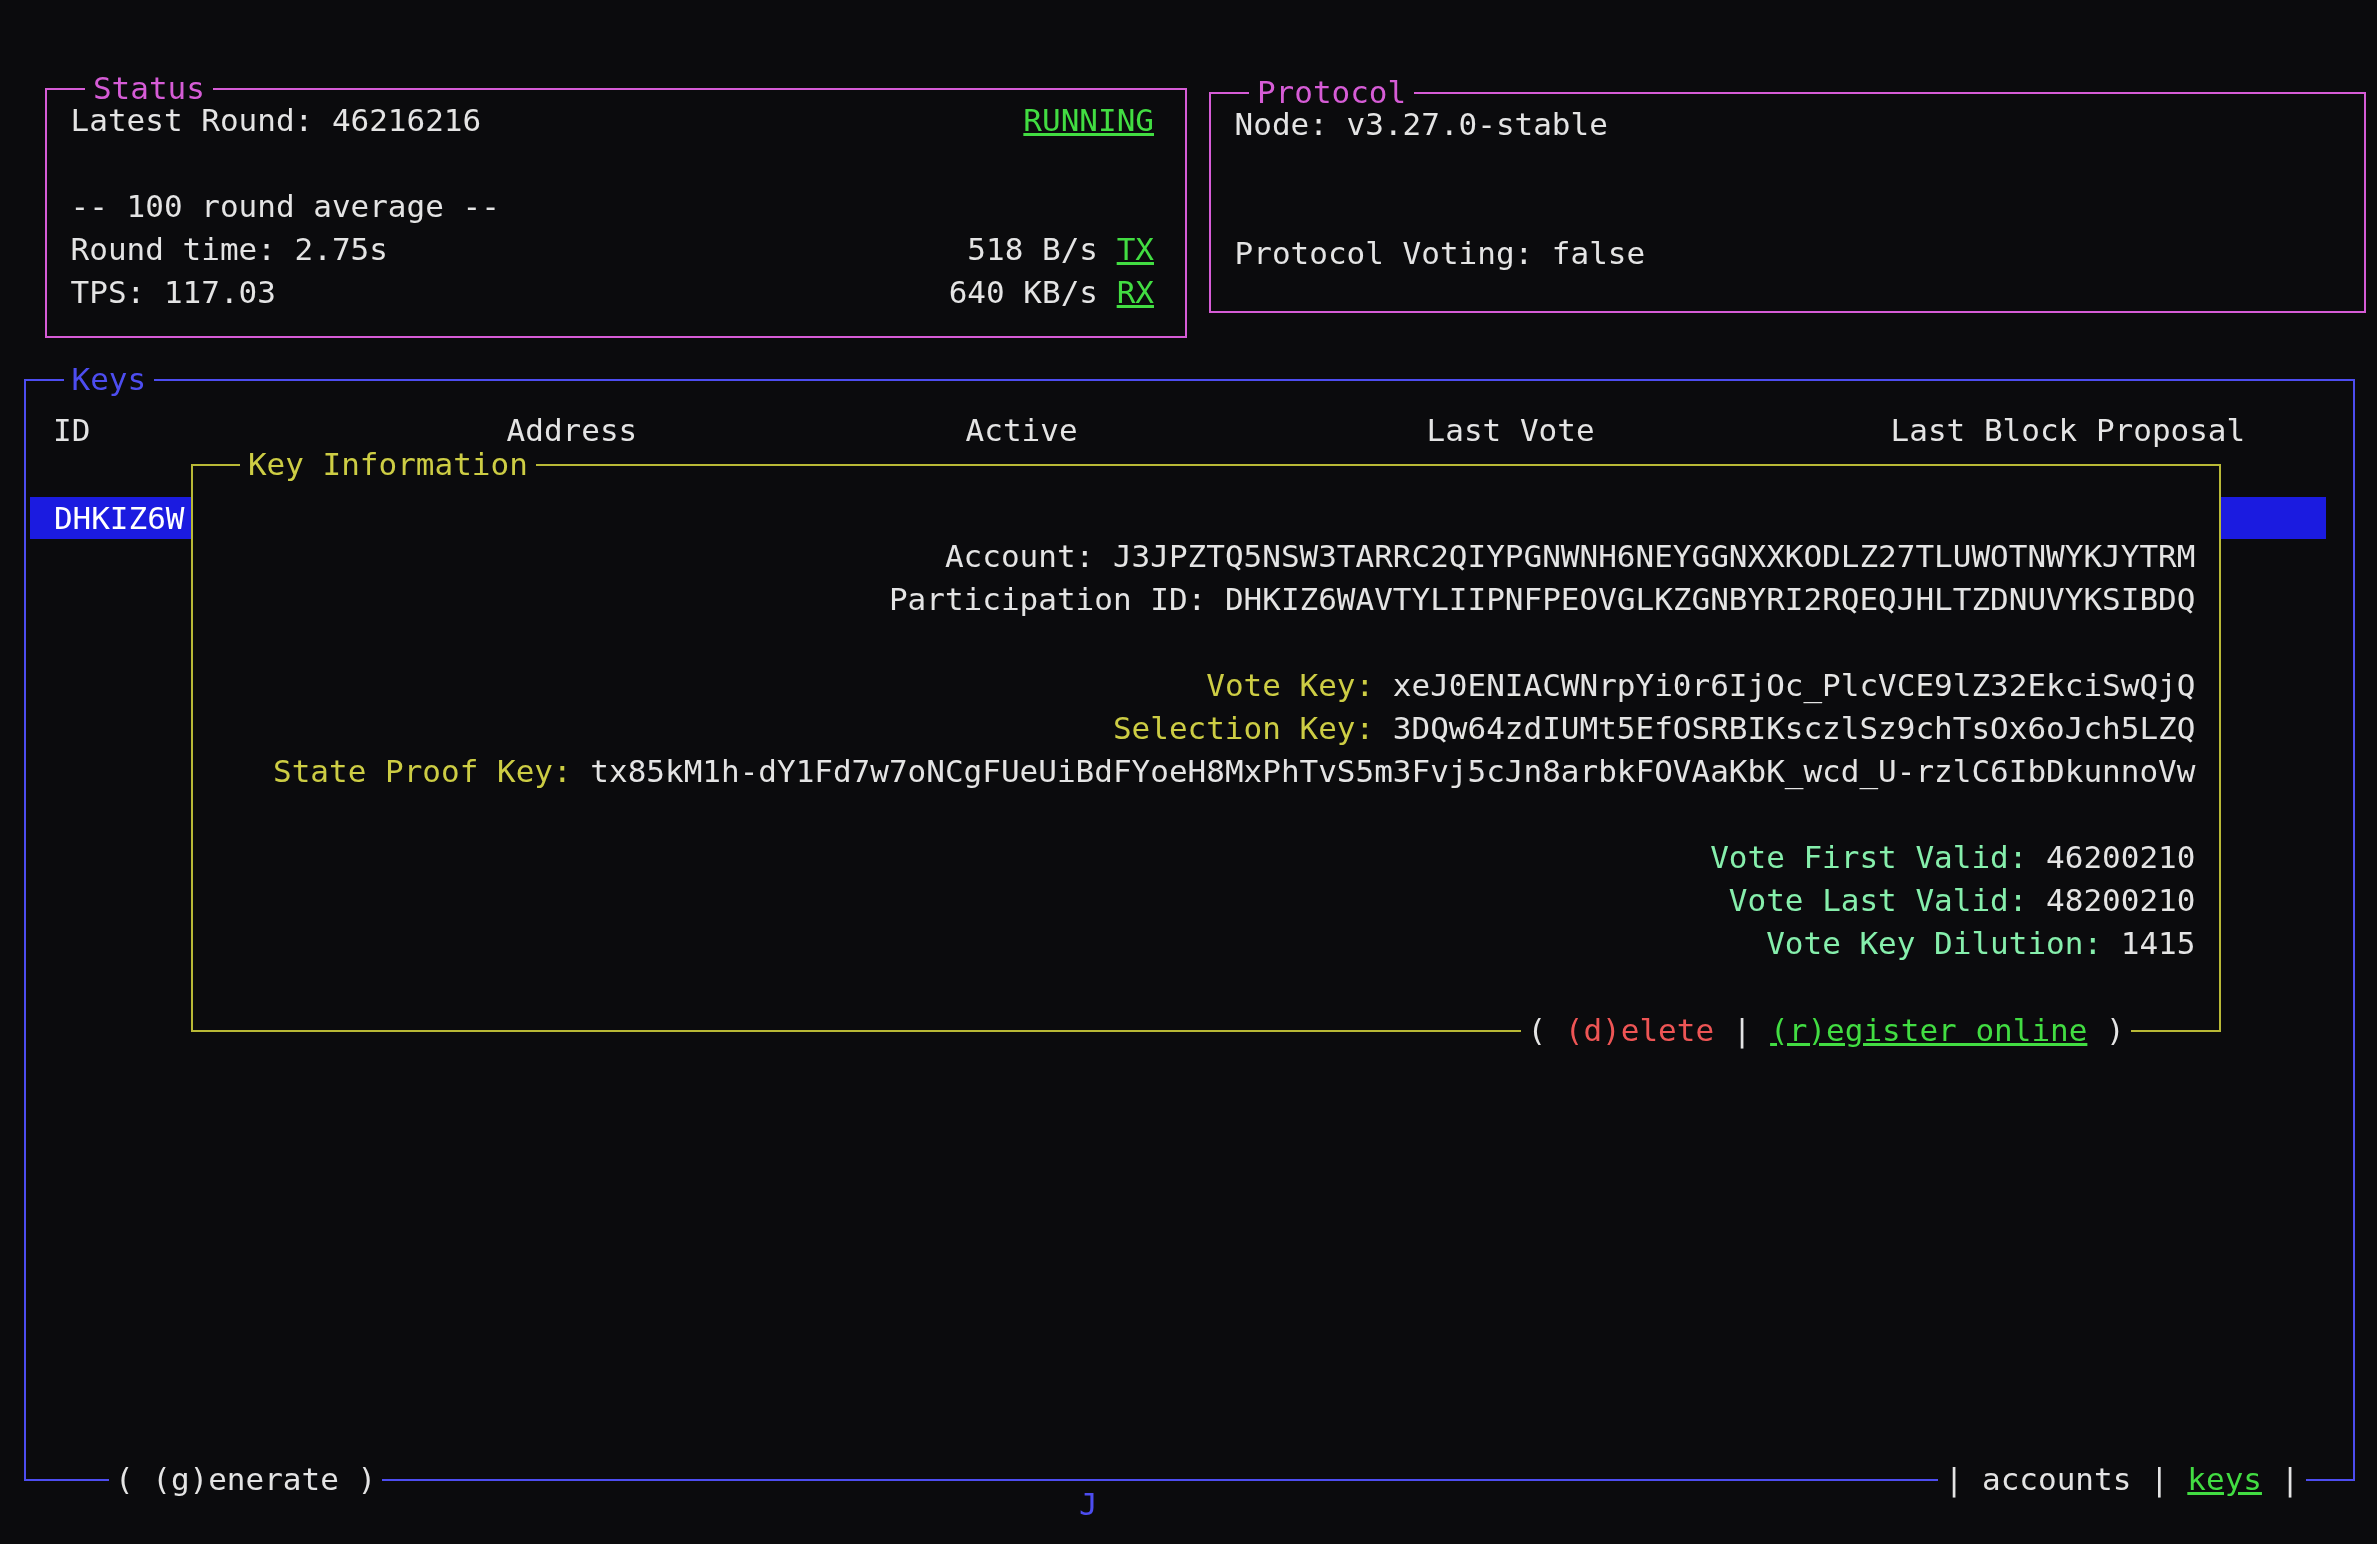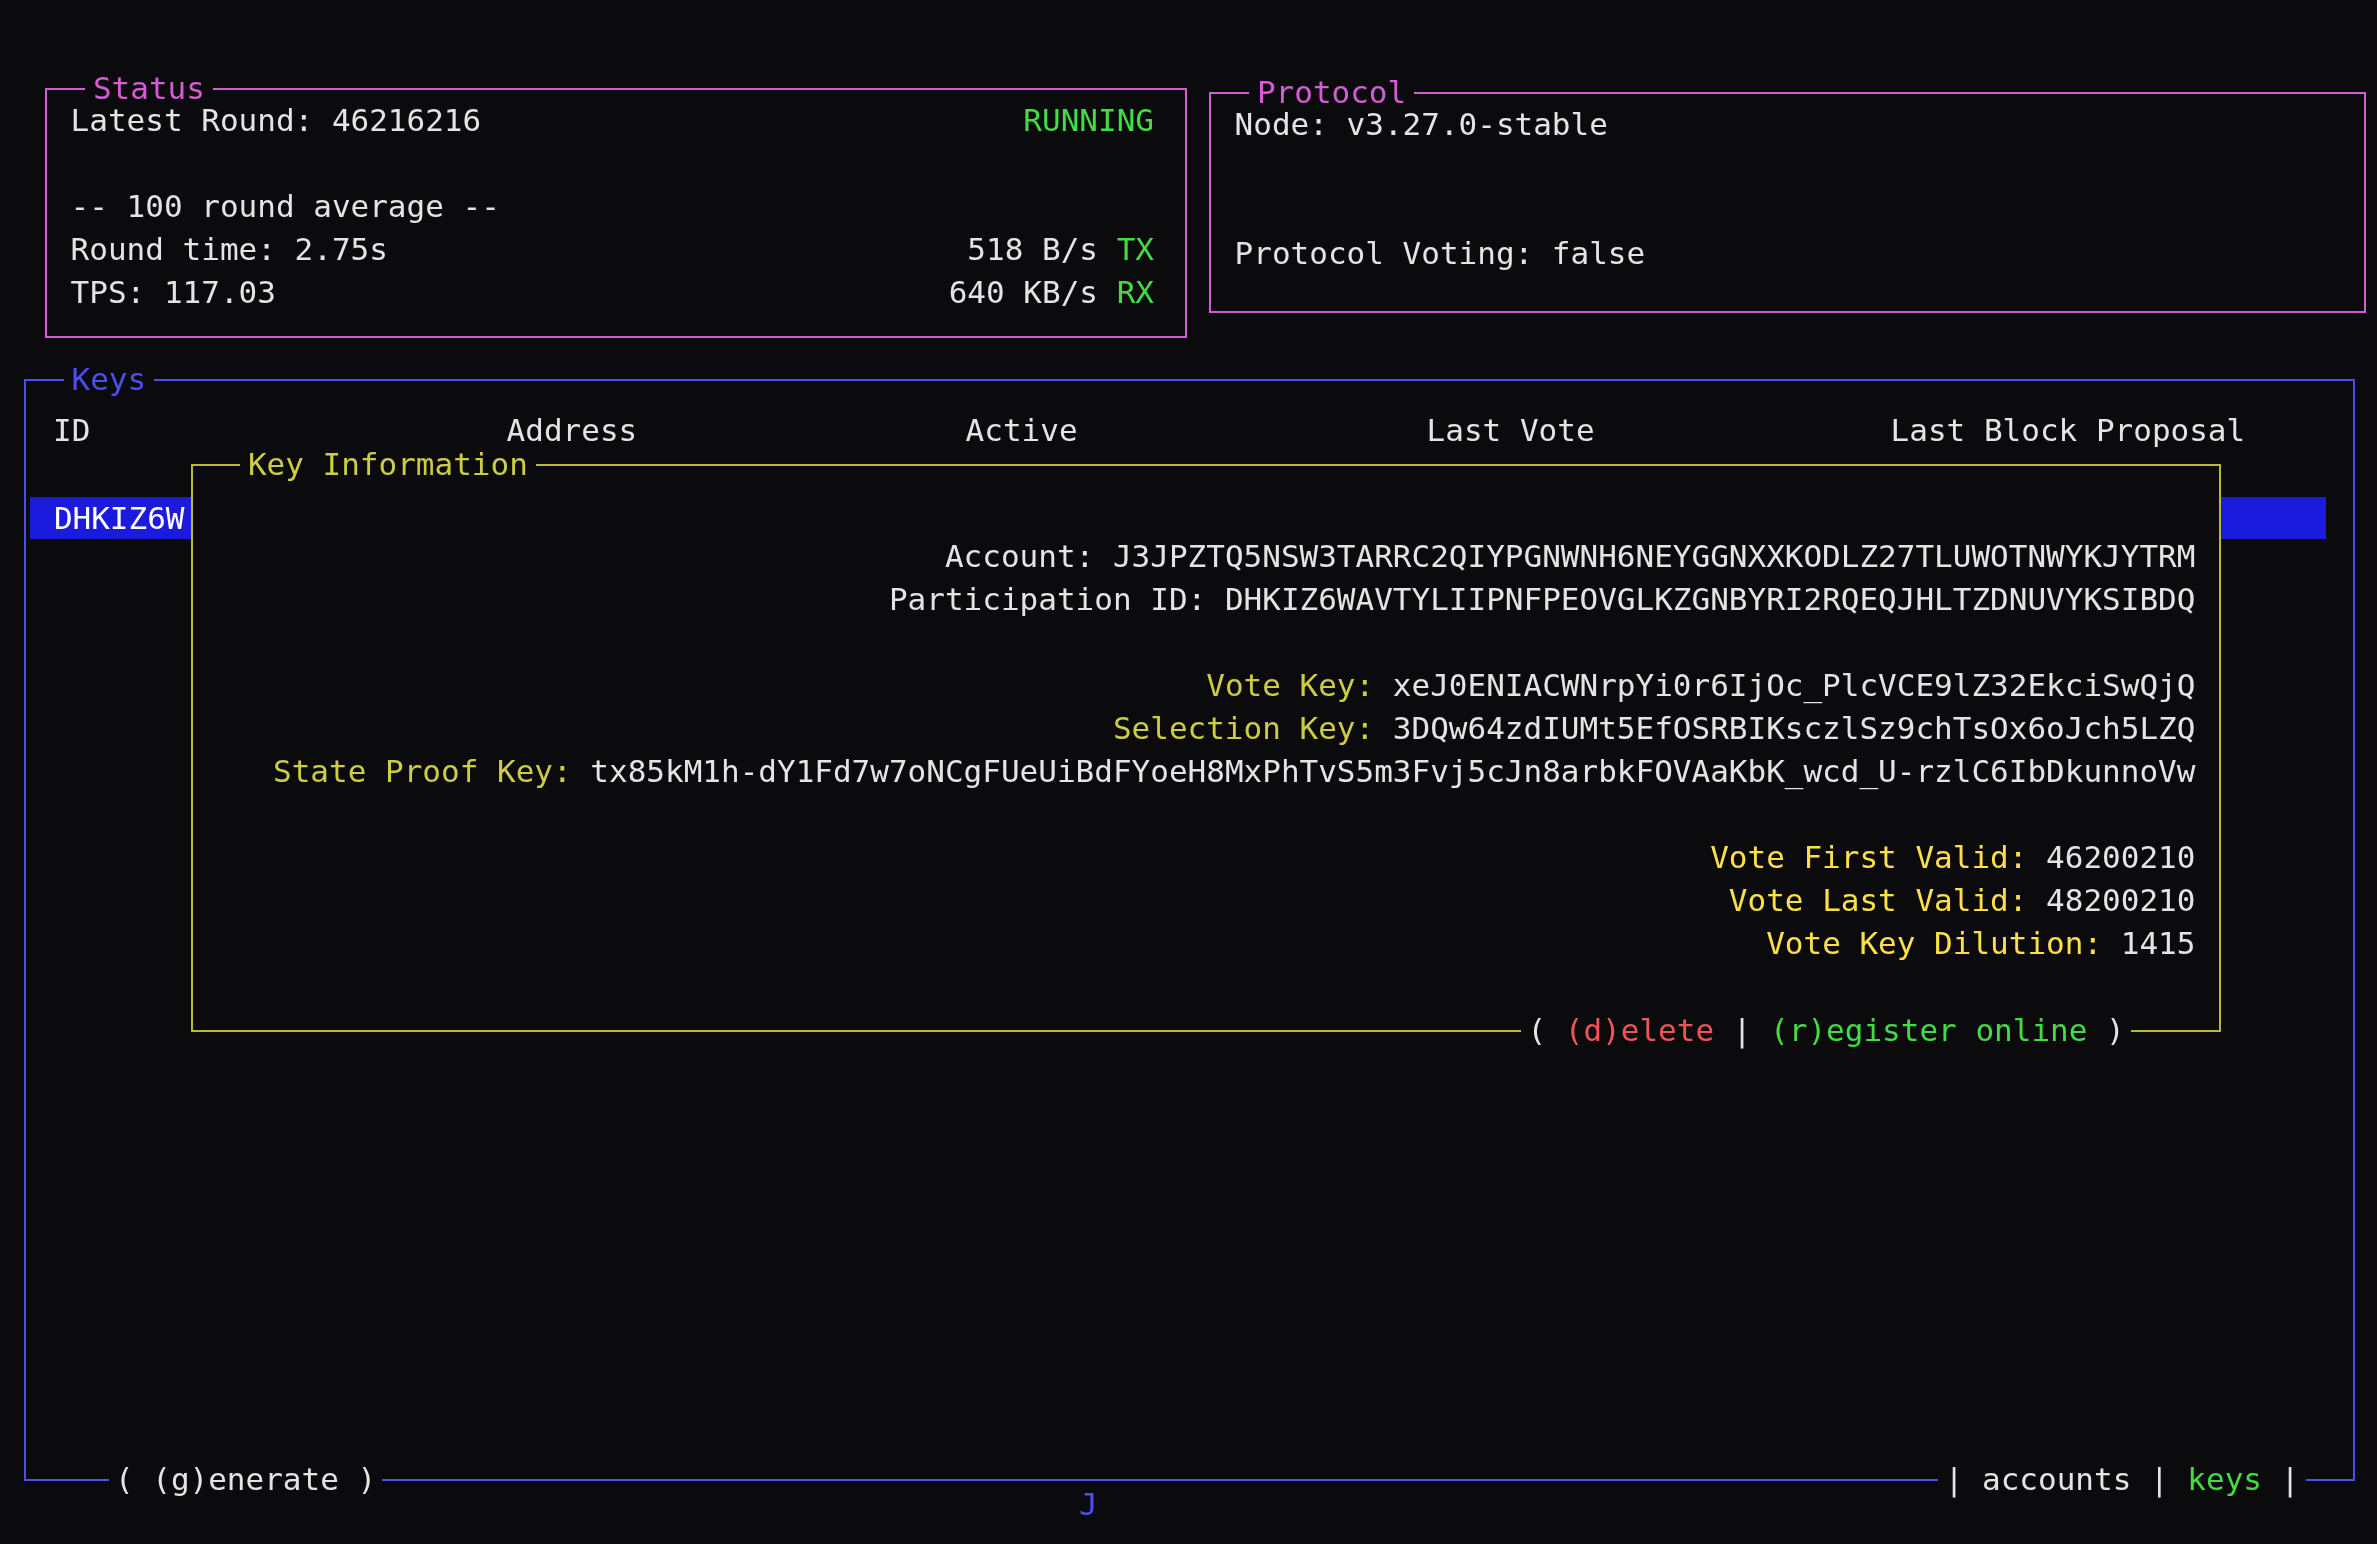--- a/index.html
+++ b/index.html
@@ -23,23 +23,23 @@
   .panel-body { position: absolute; left: 0; right: 0; top: 9.4px; }
   .row {
     display: flex; justify-content: space-between;
     height: 43px; line-height: 43px; padding: 0 31px 0 23.6px;
   }
   .kline { height: 43px; line-height: 43px; }
 
   .magenta { color: #d65cd6; border-color: #d65cd6; }
   .blue    { color: #4d4df0; border-color: #4d4df0; }
   .yellow  { color: #cdcd44; border-color: #b9b936; }
-  .green   { color: #42dd42; }
+  .green   { color: #42dd42; text-decoration: underline; }
   .red     { color: #ee5555; margin-top: 24px; }
-  .label-blue { color: #fde047; }
+  .label-blue { color: #86efac; }
   .white { color: #e4e4e4; }
 
   .border-hint {
     position: absolute; bottom: -20.4px;
     background: #0b0b0d; padding: 0 6.3px;
     line-height: 39px; height: 39px; color: #e4e4e4;
   }
 
   
   #status-panel   { left: 45px;   top: 88px; width: 1142px; height: 250px; }

